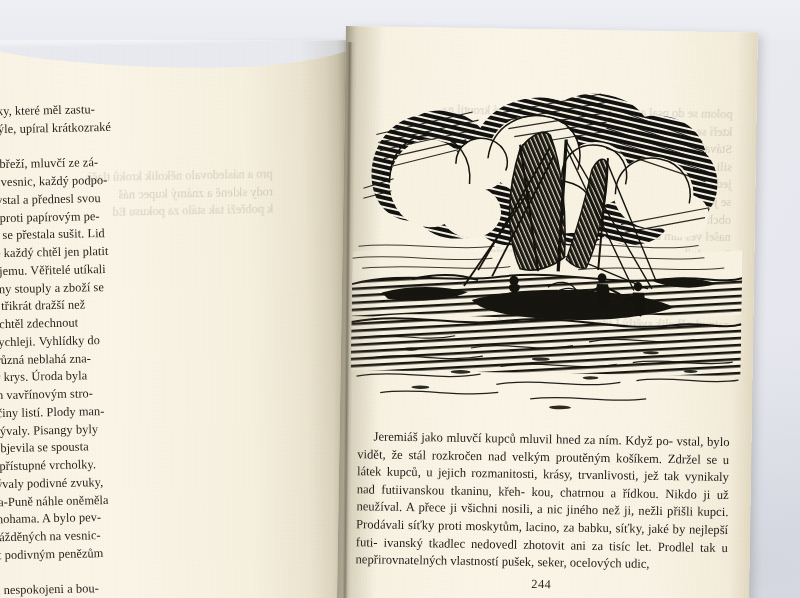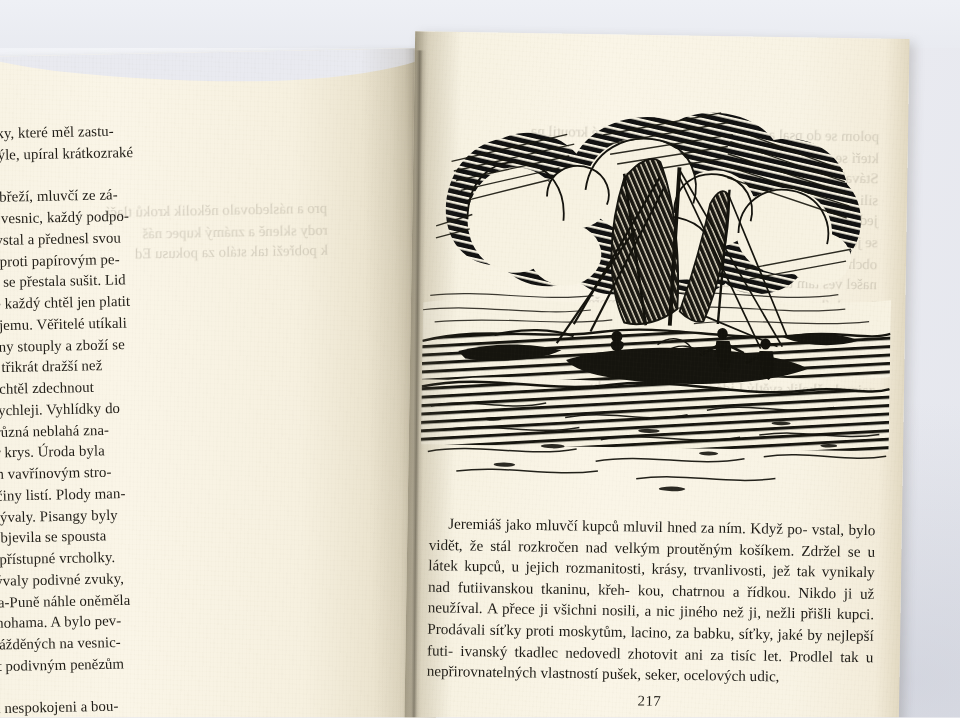--- a/index.html
+++ b/index.html
@@ -478,21 +478,21 @@
             <path d="M186,222 C196,216 206,218 212,224"></path>
           </g>
         </svg>
       </div>
 
       <div class="textblock" id="right-text">
         <p>Jeremiáš jako mluvčí kupců mluvil hned za ním. Když po- vstal, bylo vidět, že stál rozkročen nad velkým proutěným košíkem. Zdržel se u látek kupců, u jejich rozmanitosti, krásy, trvanlivosti, jež tak vynikaly nad futiivanskou tkaninu, křeh- kou, chatrnou a řídkou. Nikdo ji už neužíval. A přece ji všichni nosili, a nic jiného než ji, nežli přišli kupci. Prodávali síťky proti moskytům, lacino, za babku, síťky, jaké by nejlepší futi- ivanský tkadlec nedovedl zhotovit ani za tisíc let. Prodlel tak u nepřirovnatelných vlastností pušek, seker, ocelových udic,</p>
       </div>
 
       <div id="folio">
-        <span class="pagenum">217</span>
+        <span class="pagenum">244</span>
       </div>
 
       <div class="grain"></div>
       <div class="curl-right"></div>
     </div>
 
     <div id="gutter"></div>
 
   </div>
 </div>

